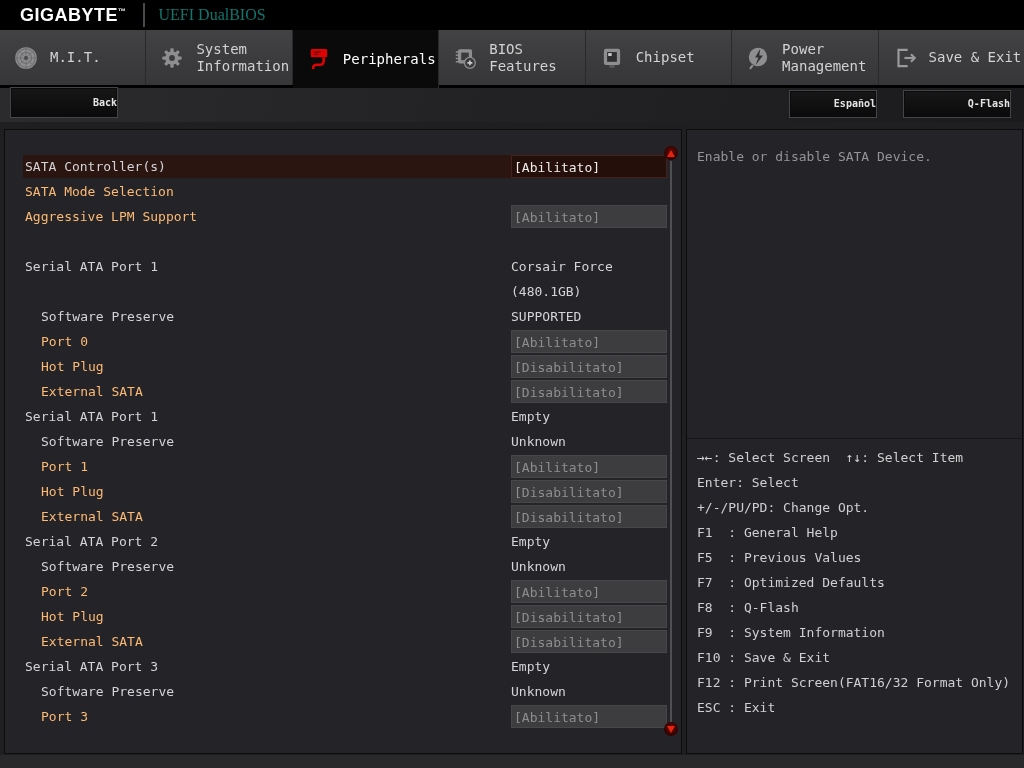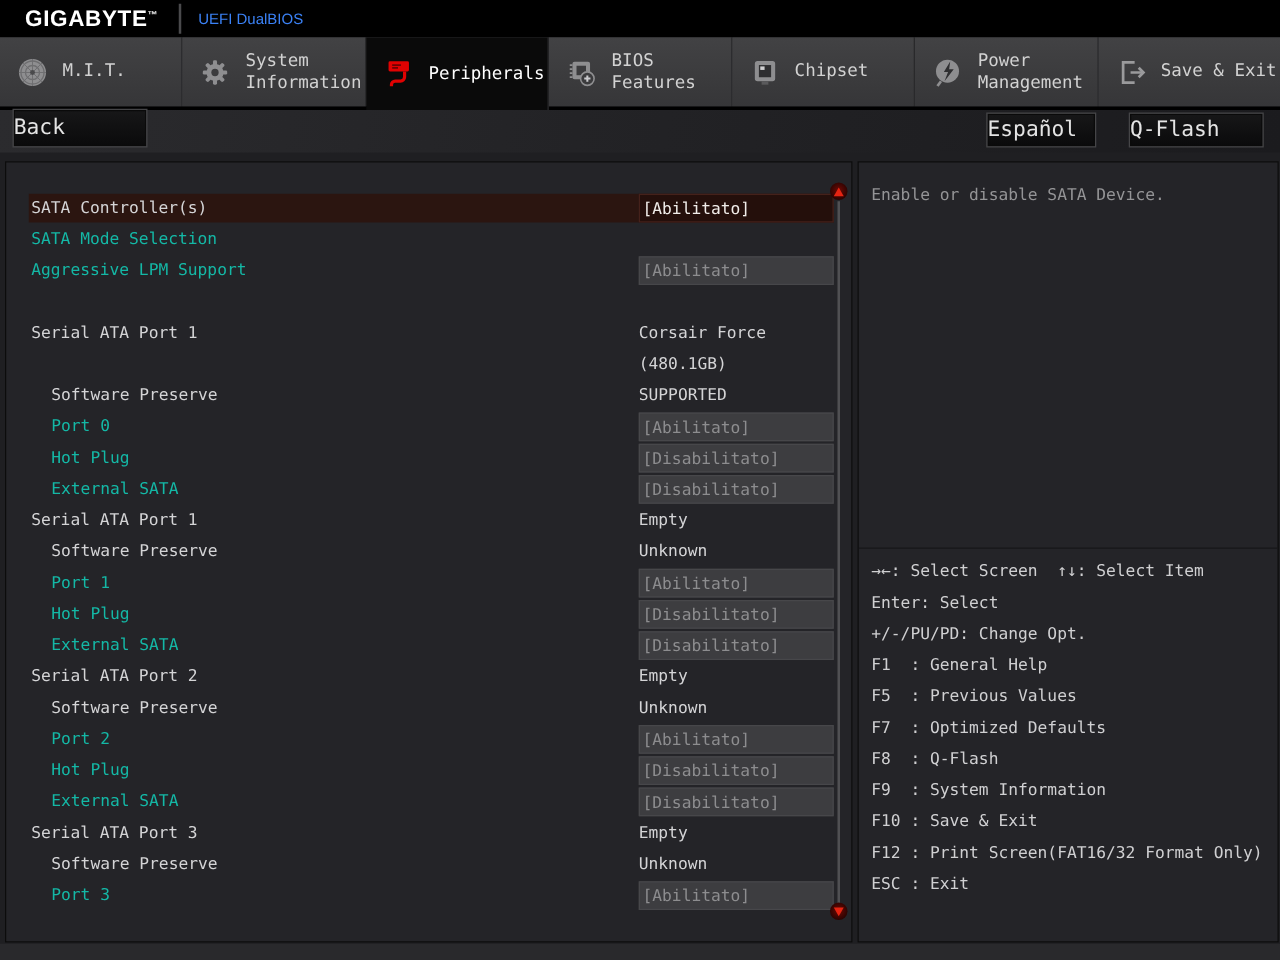--- a/index.html
+++ b/index.html
@@ -10,52 +10,52 @@
     font-family:"DejaVu Sans Mono", monospace;
     color:#d4d4d6; font-size:13px;
   }
   
   .topbar { position:absolute; left:0; top:0; width:1024px; height:30px; background:#000;
             display:flex; align-items:center; }
   .brand { font-family:"Liberation Sans", sans-serif; font-weight:bold; font-size:18px;
            letter-spacing:.5px; color:#fff; margin-left:20px; }
   .brand sup { font-size:8px; }
   .topbar-sep { width:2px; height:24px; background:#4a4a4c; margin:0 14px 0 16px; }
-  .fw-title { font-family:Liberation Sans, sans-serif; font-size:12px; color:#3b82f6; }
+  .fw-title { font-family:Liberation Serif, serif; font-size:16px; color:#0f766e; }
   
   .tabbar { position:absolute; left:0; top:30px; width:1024px; height:58px;
             display:flex; border-bottom:3px solid #000; background:#3a3a3c; }
   .tab { flex:1 1 0; height:55px; display:flex; align-items:center; gap:10px;
          padding-left:12px; cursor:default; position:relative;
          background:linear-gradient(#424244,#363638); border-right:1px solid #29292b; }
   .tab:last-child { border-right:none; }
   .tab .tab-label { font-size:14px; color:#d2d2d2; white-space:pre-line; line-height:17px; }
   .tab.selected { background:#0a0a0a; height:58px; z-index:2; }
   .tab.selected .tab-label { color:#fff; }
   .tab-icon { width:28px; height:28px; flex:0 0 28px; display:flex; align-items:center; justify-content:center; }
   
   .subbar { position:absolute; left:0; top:88px; width:1024px; height:34px;
             background:linear-gradient(100deg,#2b2b2e 0%,#232326 45%,#1b1b1e 100%); }
   .btn { position:absolute; background:linear-gradient(#171718,#0a0a0b);
          border:1px solid #454547; box-shadow:0 0 0 1px #0a0a0a inset;
-         color:#e4e4e4; font-size:17px; text-align:left; cursor:default; }
+         color:#e4e4e4; font-size:10px; text-align:right; cursor:default;font-weight:bold; }
   .btn-back   { left:10px;  top:-1px; width:108px; height:31px; line-height:29px; }
   .btn-lang   { left:789px; top:2px;  width:88px;  height:28px; line-height:26px; }
   .btn-qflash { left:903px; top:2px;  width:108px; height:28px; line-height:26px; }
   
   .panel { position:absolute; top:129px; height:625px; background:#242428; border:1px solid #0c0c0c; }
   .panel-left  { left:4px;   width:678px; }
   .panel-right { left:686px; width:337px; }
   .bottom-strip { position:absolute; left:0; top:755px; width:1024px; height:13px; background:#29292c; }
   
   .rows { position:absolute; left:0; top:12px; right:0;margin-top:12px; }
   .srow { position:relative; height:25px; }
   .srow .lbl { position:absolute; left:20px; top:0; line-height:25px; color:#d4d4d6; z-index:1; }
   .srow .lbl.indent { left:36px; }
-  .srow .lbl.dim { color:#14b8a6; }
+  .srow .lbl.dim { color:#fdba74; }
   .srow .sel-bg { position:absolute; left:18px; width:488px; top:1px; height:23px; background:#2b1510; }
   .srow .val { position:absolute; left:506px; top:1px; height:23px; line-height:23px; color:#d4d4d6; }
   .srow .val.box { width:156px; padding-left:2px; background:#3d3d40; border:1px solid #47474a; color:#8d8d8f; }
   .srow .val.box.selbox { background:#240f0b; border-color:#45211a; color:#f0ece9; }
   
   .scroll-track { position:absolute; right:9px; top:31px; height:563px; width:2px; background:#505053; }
   .scroll-btn { position:absolute; right:3px; width:14px; height:14px; border-radius:50%;
                 background:radial-gradient(circle at 50% 45%, #6e0a05, #2a0301 72%);
                 display:flex; align-items:center; justify-content:center; cursor:default; }
   .scroll-up   { top:16px; }

